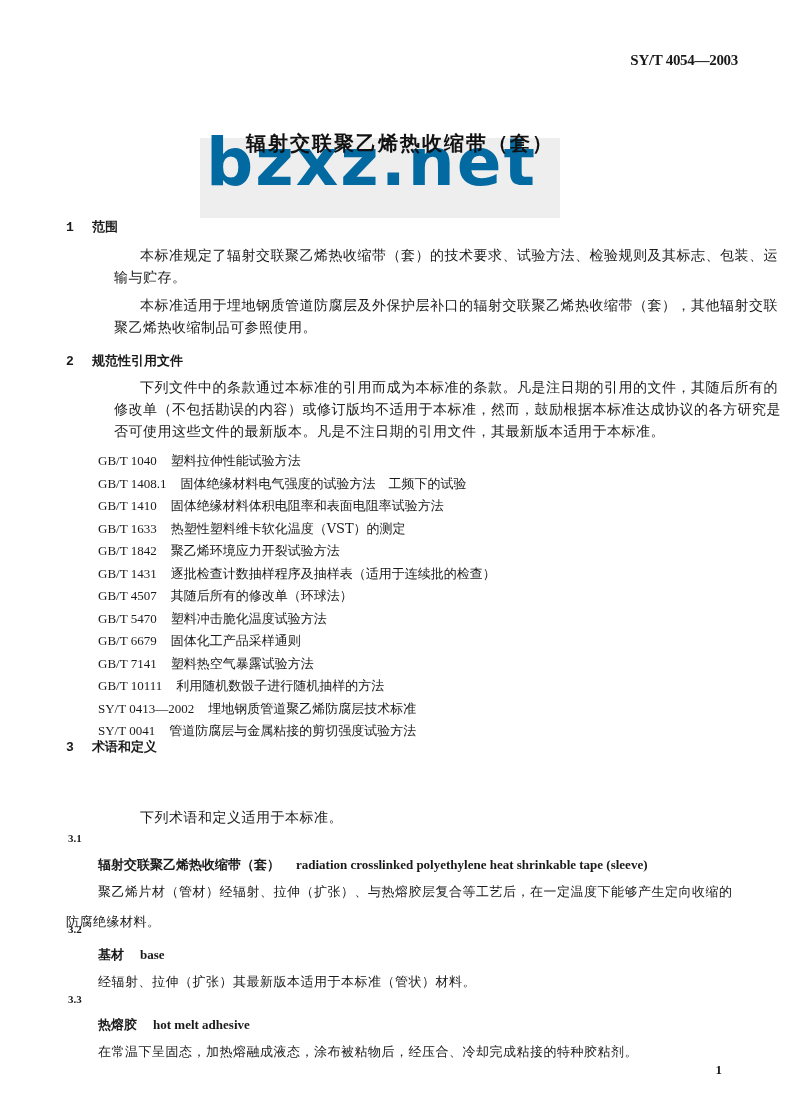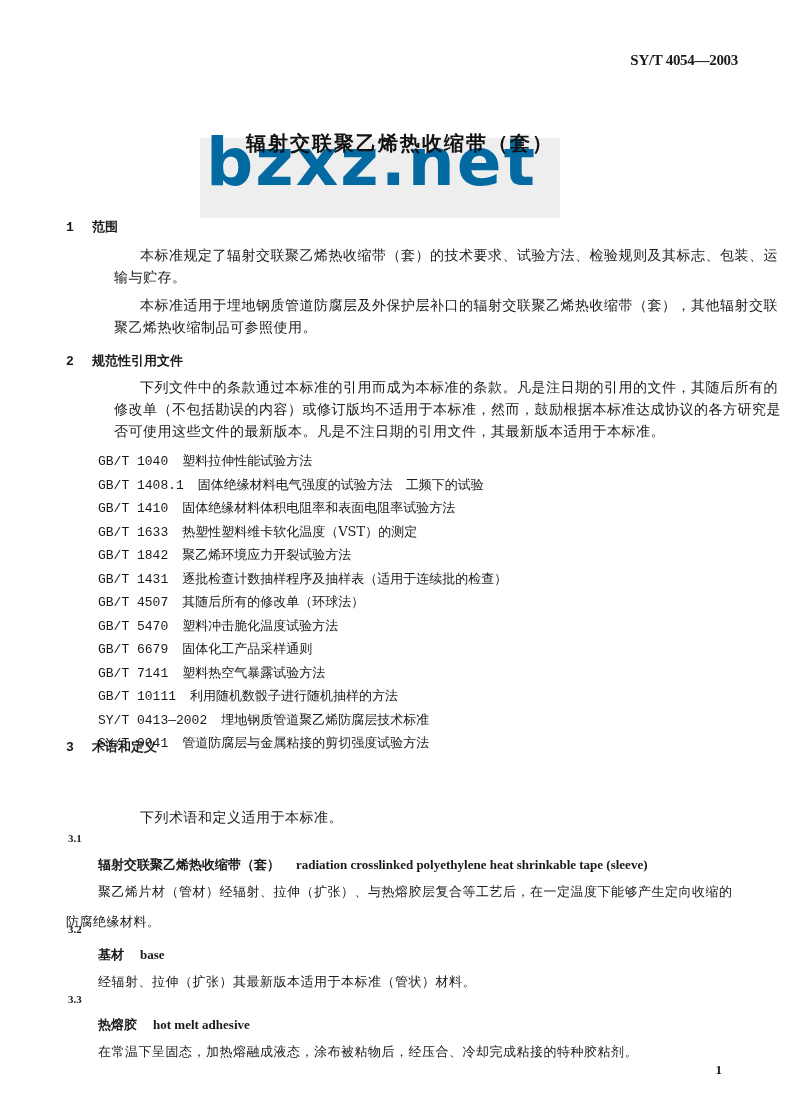--- a/index.html
+++ b/index.html
@@ -9,21 +9,21 @@
   .code { right: 62px; top: 52px; font-family: "Liberation Serif", serif; font-weight: bold; font-size: 15px; letter-spacing: -0.3px; }
   .watermark { left: 200px; top: 138px; width: 360px; height: 80px; background: #eeeeee; }
   .watermark span { position: absolute; left: 6px; top: -8px; font-family: "DejaVu Sans", sans-serif; font-weight: bold;
          font-size: 66px; color: #0369a1; letter-spacing: 2px; line-height: 1; }
   .title { left: 0; width: 800px; top: 130px; text-align: center; font-family: "DejaVu Sans", sans-serif;
            font-weight: bold; font-size: 20px; letter-spacing: 2px; color: #111; }
   .h1 { left: 66px; font-family: Liberation Mono, monospace; font-weight: bold; font-size: 13px; }
   .h1 .num { display: inline-block; width: 26px; }
   .p { left: 66px; width: 672px; font-size: 14px; line-height: 22px; text-indent: 26px; letter-spacing: 0.5px; margin-left: 48px; }
   .ref { left: 98px; font-size: 13px; line-height: 22.5px; white-space: nowrap; }
-  .ref .rc { font-family: Liberation Mono, monospace; display: inline-block; margin-right: 14px; }
+  .ref .rc { font-family: Liberation Serif, serif; display: inline-block; margin-right: 14px; }
   .sub { left: 68px; font-family: "Liberation Serif", serif; font-weight: bold; font-size: 11px; }
   .term { left: 98px; font-size: 13px; white-space: nowrap; }
   .term b { font-family: "DejaVu Sans", sans-serif; }
   .term .en { font-family: "Liberation Serif", serif; font-weight: bold; margin-left: 16px; }
   .def { left: 66px; width: 672px; font-size: 13px; line-height: 30px; text-indent: 32px; letter-spacing: 0.5px; font-family: Liberation Serif, serif; }
   .pageno { right: 78px; top: 1062px; font-family: "Liberation Serif", serif; font-size: 13px; font-weight: bold; }
 </style>
 </head>
 <body>
 

